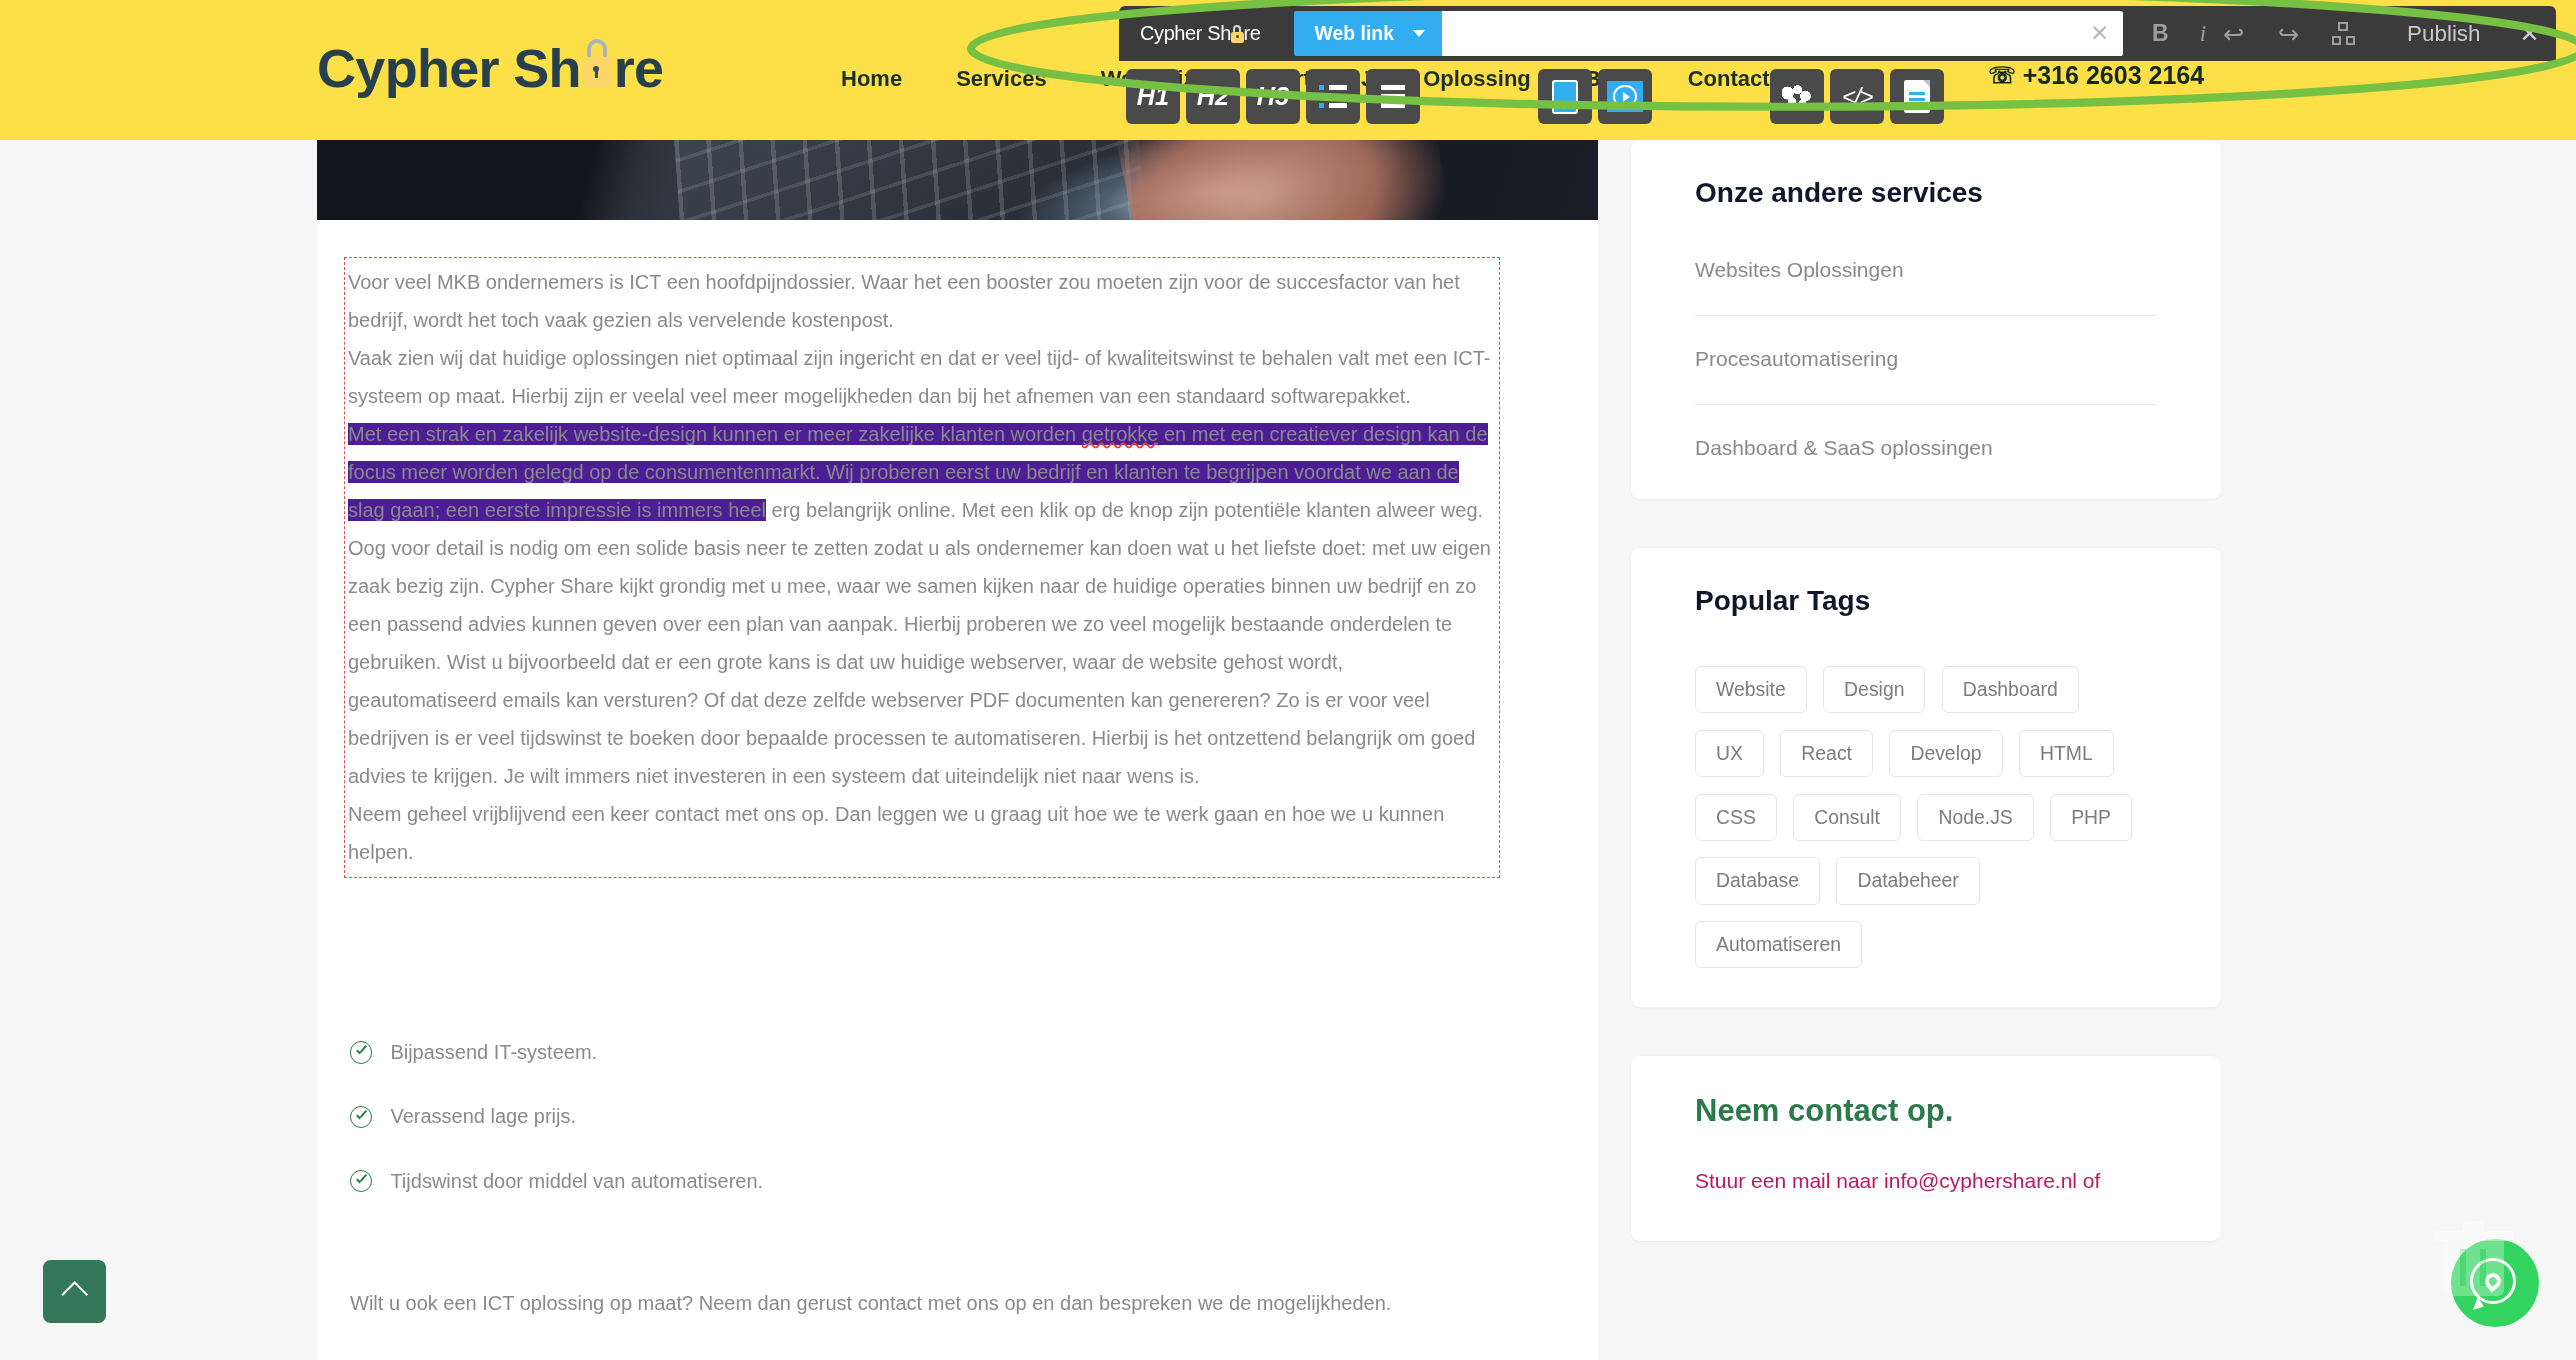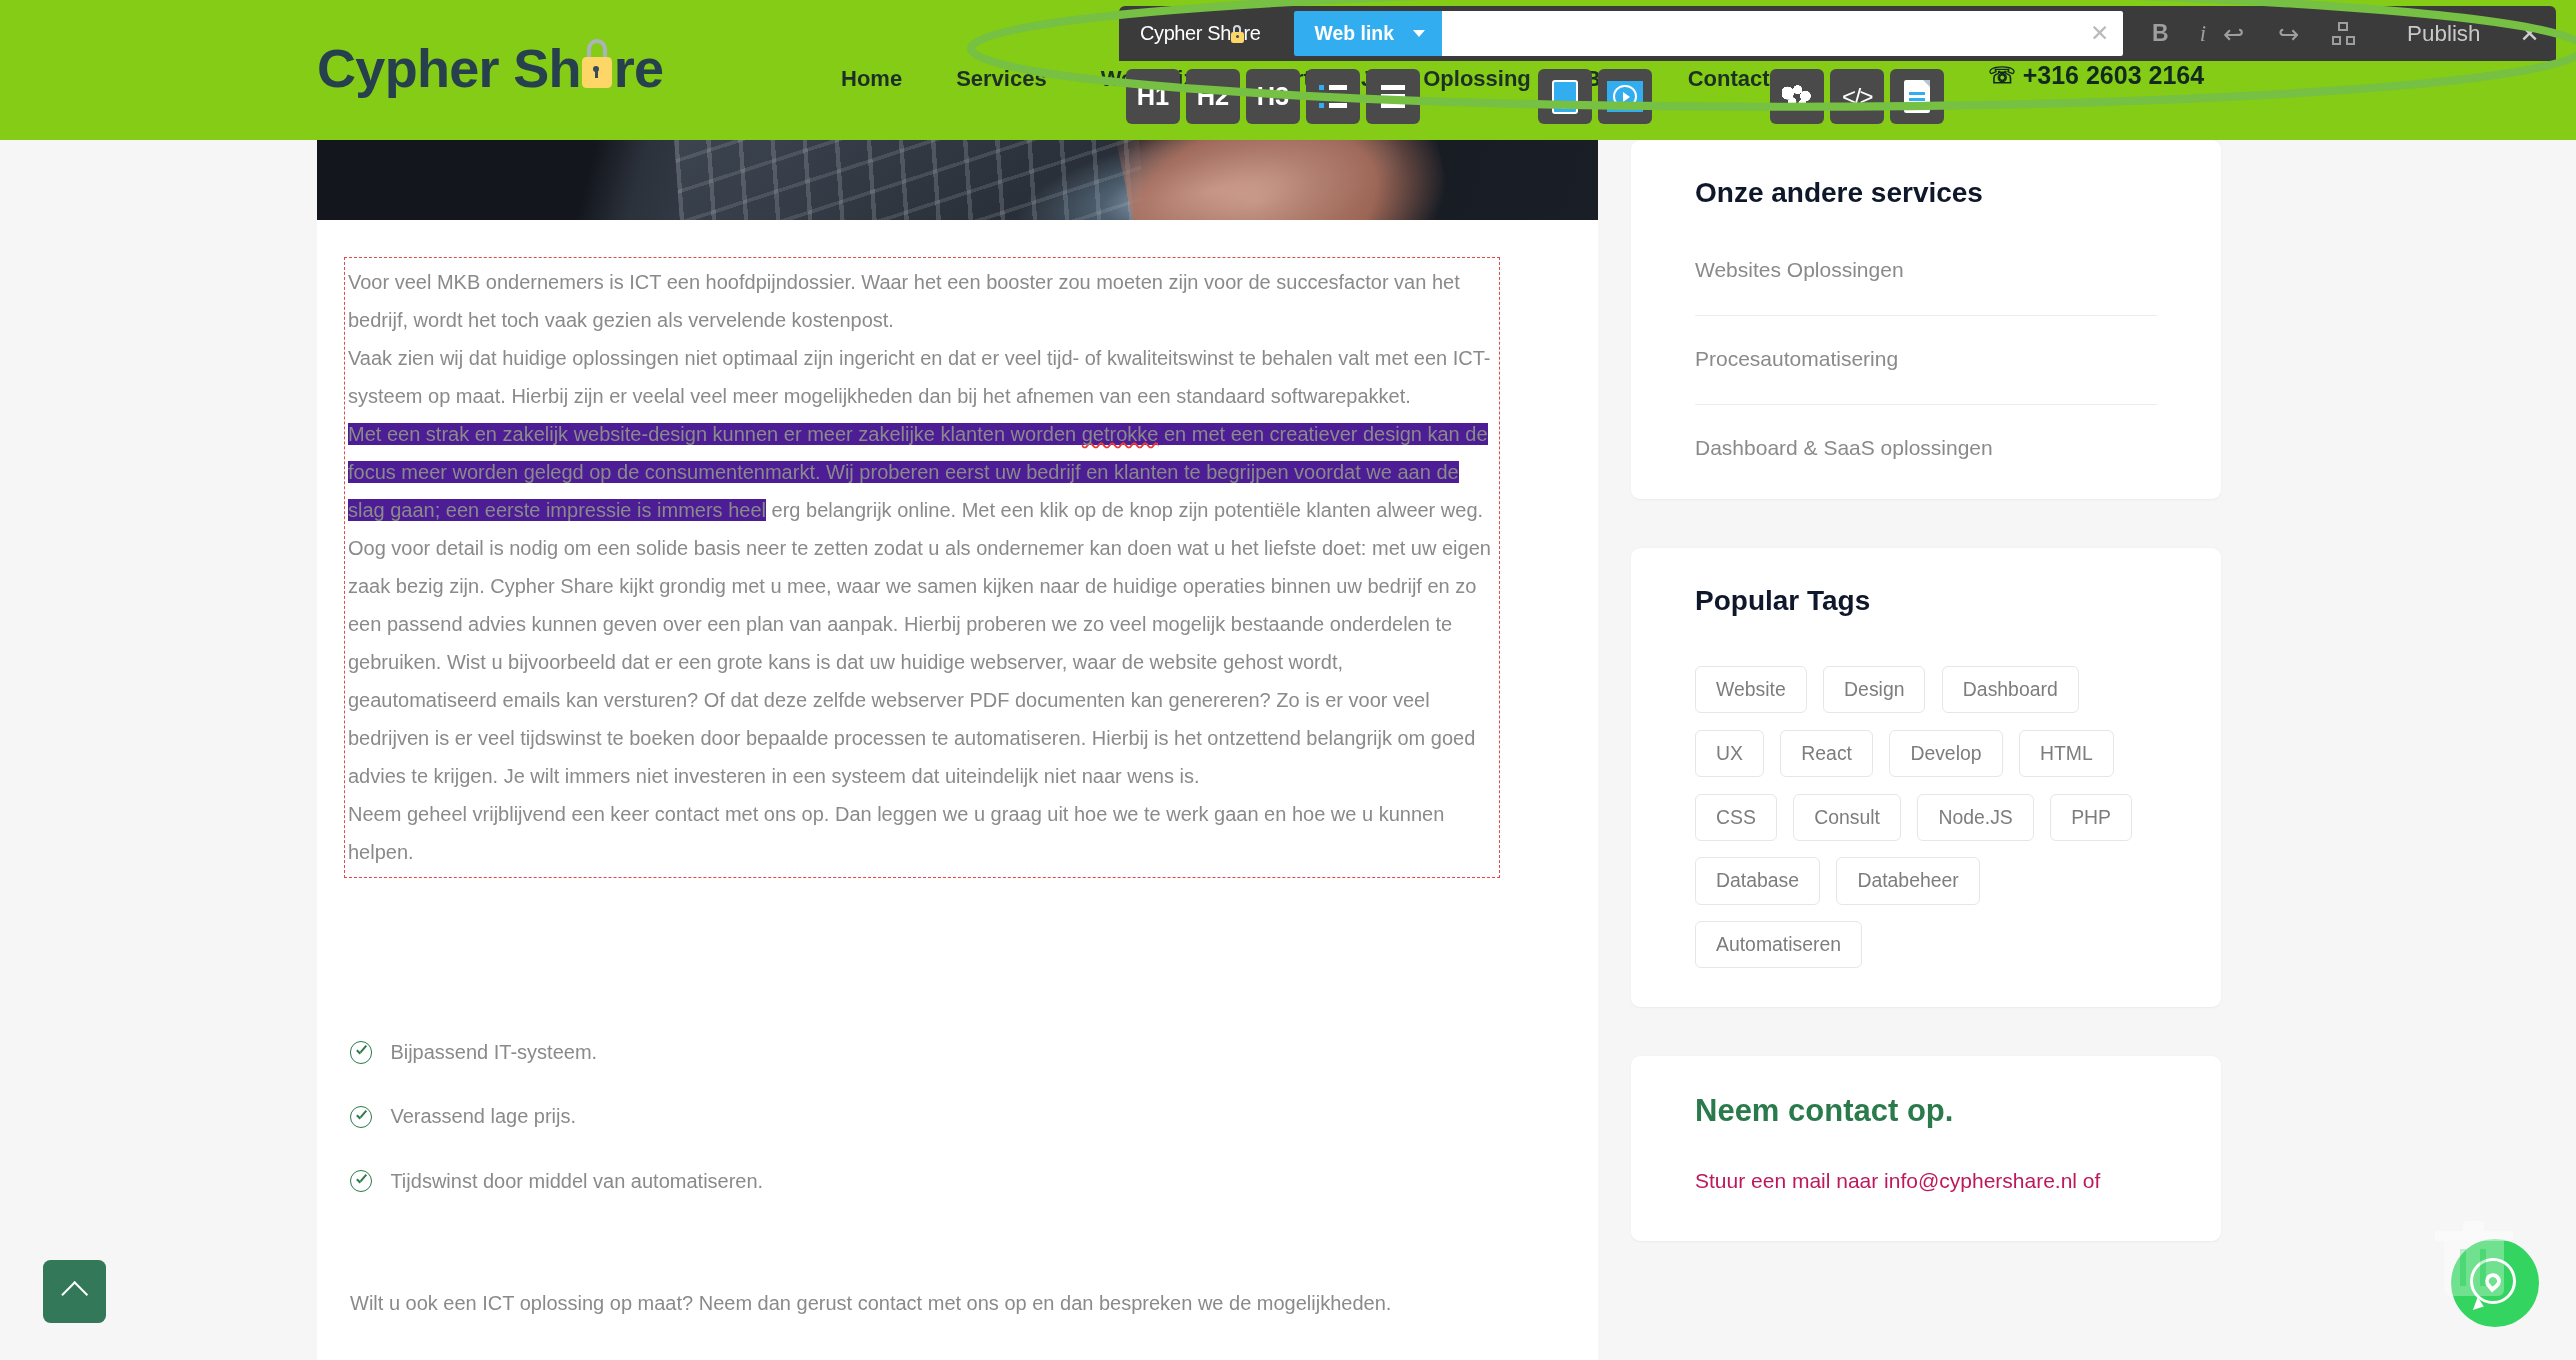--- a/index.html
+++ b/index.html
@@ -19,21 +19,21 @@
     background: #f7f7f7;
     overflow: hidden;
   }
 
   
   .site-header {
     position: absolute;
     top: 0; left: 0;
     width: 2576px;
     height: 140px;
-    background: #84cc16;
+    background: #fde047;
     z-index: 5;
   }
   .logo {
     position: absolute;
     left: 317px;
     top: 36px;
     font-size: 54px;
     font-weight: 700;
     color: #26404d;
     letter-spacing: -0.7px;
@@ -520,20 +520,21 @@
 
   
   .block-bar {
     position: absolute;
     top: 69px;
     left: 1126px;
     display: flex;
     align-items: center;
     z-index: 40;
     gap: 6px;
+    font-style: italic;
   }
   .blk {
     width: 54px; height: 55px;
     background: #4a4a4a;
     border-radius: 6px;
     display: flex;
     align-items: center;
     justify-content: center;
     color: #ffffff;
     font-size: 25.4px;

